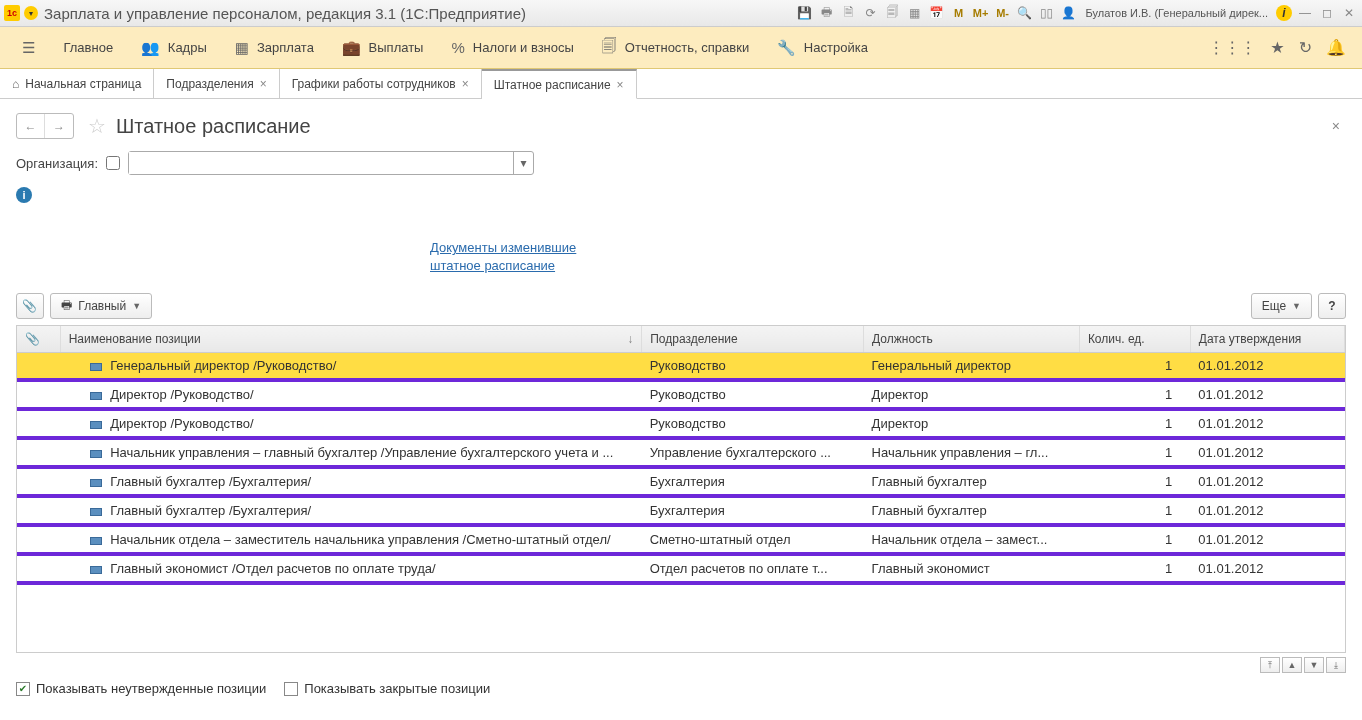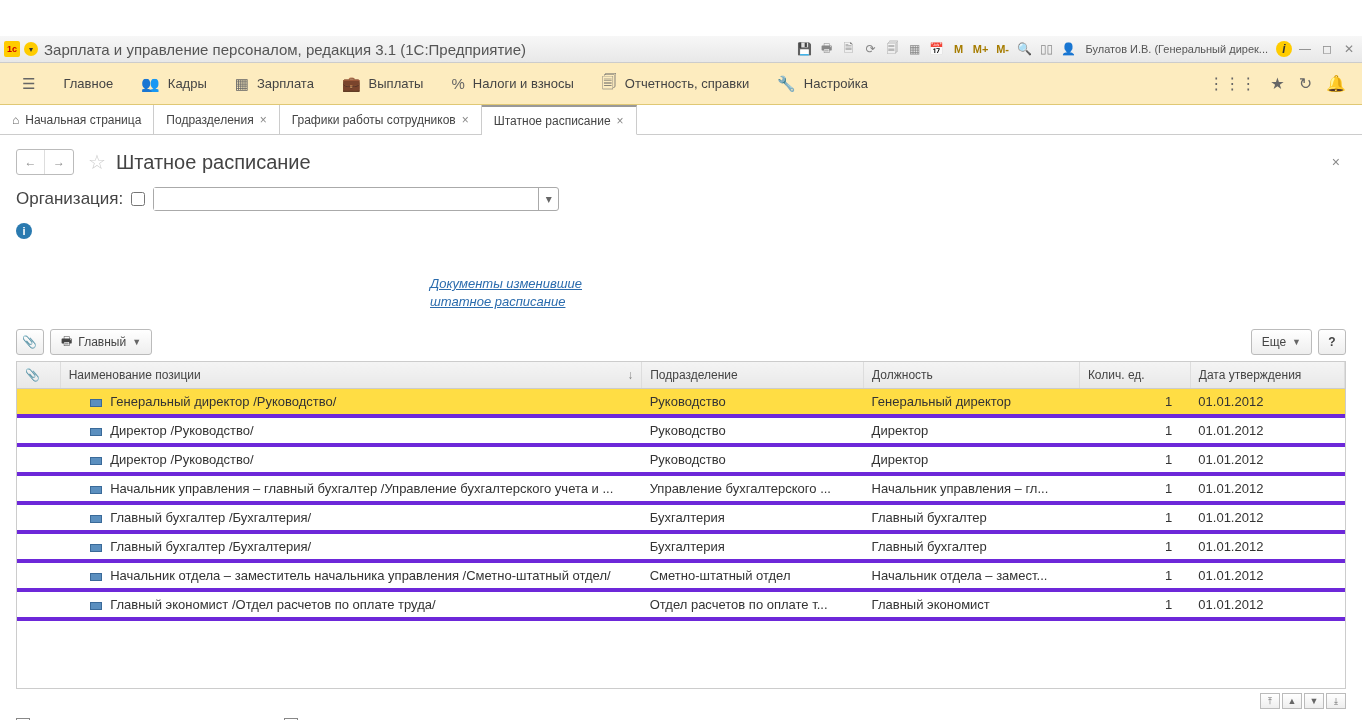--- a/index.html
+++ b/index.html
@@ -1,19 +1,19 @@
 <!DOCTYPE html>
 <html><head>
 <meta charset="utf-8">
 <style>
 * { box-sizing: border-box; margin: 0; padding: 0; }
 body { font-family: Arial, sans-serif; font-size: 12px; color: #333; background: #fff; overflow: hidden; width: 1362px; height: 720px; }
 
 
-.titlebar { height: 18px; background: linear-gradient(#f7f7f7,#e8e8e8); border-bottom: 1px solid #ccc; display: flex; align-items: center; padding: 13px 4px; margin-top: 36px; }
+.titlebar { height: 18px; background: linear-gradient(#f7f7f7,#e8e8e8); border-bottom: 1px solid #ccc; display: flex; align-items: center; padding: 13px 4px; }
 .titlebar .logo { width: 16px; height: 16px; background: #ffcc00; border-radius: 2px; margin-right: 4px; display:inline-flex; align-items:center; justify-content:center; font-size:9px; font-weight:bold; color:#c00;}
 .titlebar .dd { width: 14px; height: 14px; background:#ffcc00; border-radius:50%; margin-right:6px; display:inline-flex; align-items:center; justify-content:center; font-size:8px; color:#333;}
 .titlebar .title-text { color: #555; font-size: 15px; }
 .titlebar .right-icons { margin-left: auto; display: flex; gap: 4px; align-items:center; }
 .titlebar .icon { width: 18px; height: 18px; display: inline-flex; align-items:center; justify-content:center; color:#888; font-size:12px; cursor:pointer; }
 .titlebar .icon.m { color:#a67c00; font-weight:bold; font-size:11px; }
 .titlebar .user { font-size:11px; color:#555; padding:0 4px; }
 .titlebar .info-i { background:#ffcc00; border-radius:50%; width:16px; height:16px; color:#333; font-weight:bold; font-style:italic; }
 
 
@@ -34,33 +34,33 @@
 .pagehdr { display:flex; align-items:center; padding: 14px 16px 8px 16px; }
 .navbtns { display:flex; border:1px solid #bbb; border-radius:3px; margin-right:14px; }
 .navbtn { width:28px; height:24px; display:flex; align-items:center; justify-content:center; color:#888; cursor:pointer; border-right:1px solid #ddd;}
 .navbtn:last-child{border-right:none;}
 .star { color:#ccc; font-size:20px; margin-right:10px; cursor:pointer;}
 .pagetitle { font-size:20px; color:#444; }
 .pagehdr .closex { margin-left:auto; color:#888; font-size:14px; cursor:pointer; padding-right:6px;}
 
 
 .filterrow { display:flex; align-items:center; padding: 4px 16px 10px 16px; gap:8px; }
-.filterrow label { font-size:17px; color:#444; }
+.filterrow label { font-size:13px; color:#444; }
 .chk { width:14px; height:14px; }
 .combo { display:flex; width:406px; height:24px; border:1px solid #aaa; border-radius:3px; }
 .combo input { flex:1; border:none; padding:0 6px; outline:none; font-size:12px; }
 .combo .dd-btn { width:20px; border-left:1px solid #aaa; display:flex; align-items:center; justify-content:center; color:#666; cursor:pointer;}
 
 
 .infobar { display:flex; align-items:flex-start; gap:10px; padding: 0 16px 6px 16px; }
 .infobar .info-ic { width:16px; height:16px; background:#2a7ab0; border-radius:50%; color:#fff; display:inline-flex; align-items:center; justify-content:center; font-size:11px; font-weight:bold; flex-shrink:0; margin-top:2px;}
 .infobar .msg { color:#a55b3c; font-size:13px; }
 
 .doclink { padding: 30px 0 14px 430px; }
-.doclink a { color:#2a6bad; text-decoration:underline; font-size:13px; line-height:1.4; display:block;font-style:italic;}
+.doclink a { color:#2a6bad; text-decoration:underline; font-size:13px; line-height:1.4; display:block;}
 
 
 .tbar { display:flex; align-items:center; padding: 4px 16px; gap:6px; }
 .btn { height:26px; border:1px solid #bbb; border-radius:3px; background:linear-gradient(#fff,#eee); display:inline-flex; align-items:center; padding:0 10px; gap:6px; font-size:12px; cursor:pointer; color:#444;}
 .btn.icon-only{padding:0; width:28px; justify-content:center;}
 .tbar .spacer { flex:1; }
 .btn .caret { font-size:9px; color:#666; }
 .btn.help{width:28px; padding:0; justify-content:center; font-weight:bold;}
 
 

